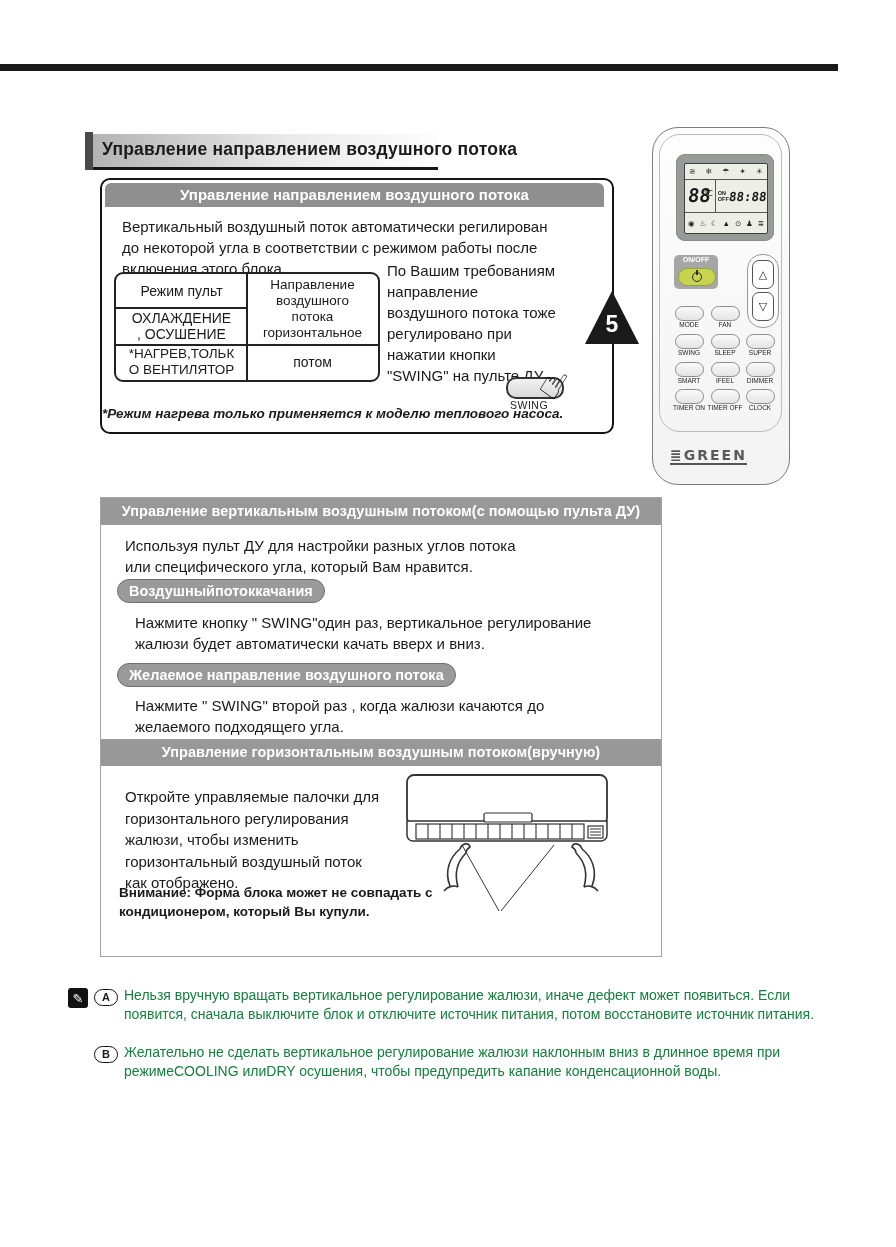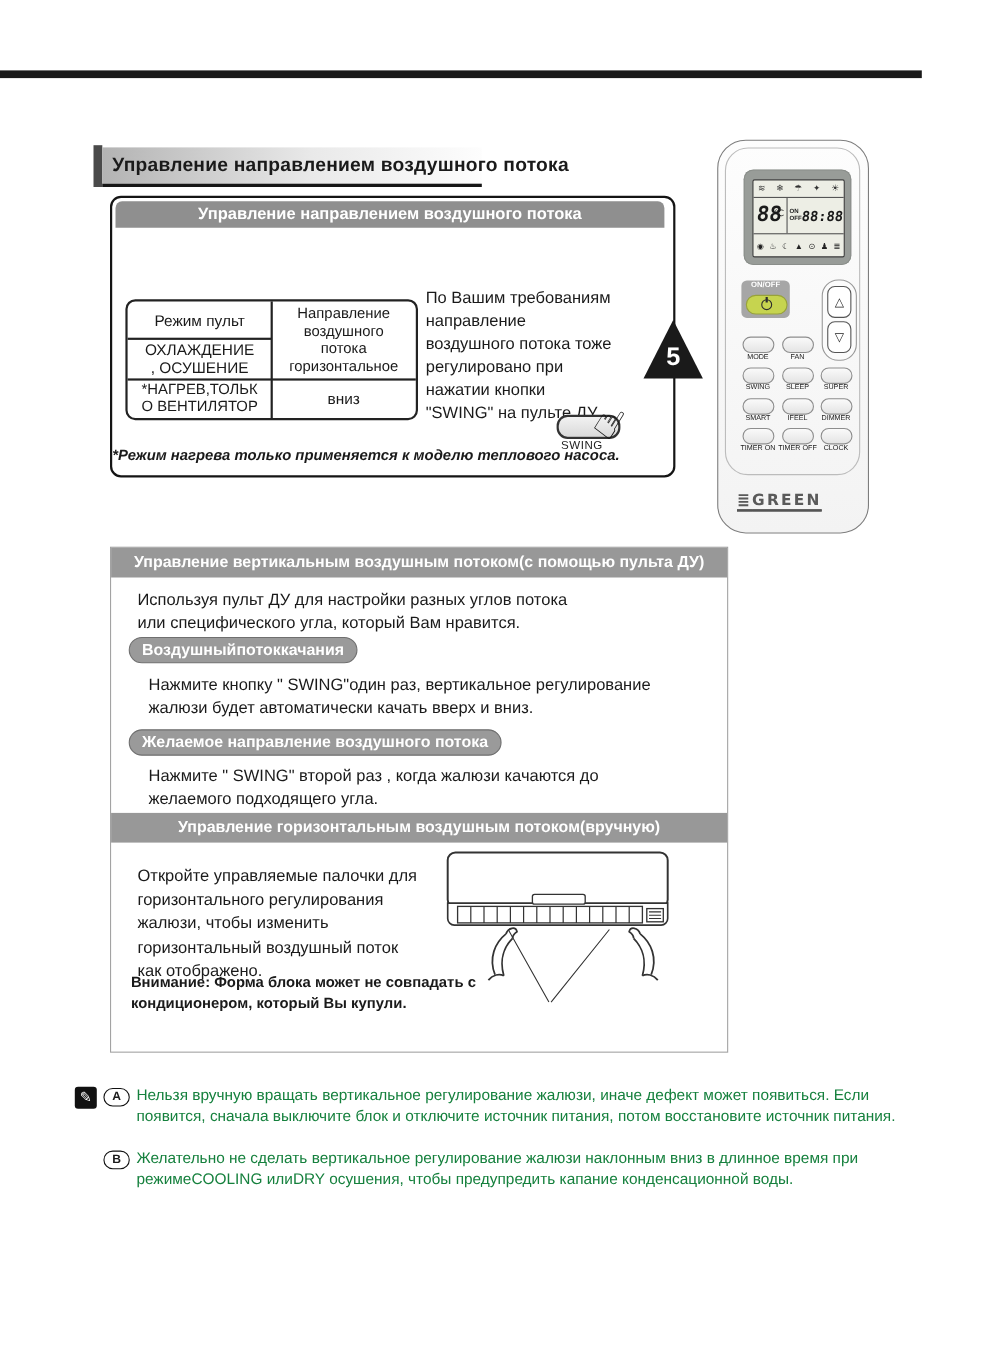--- a/index.html
+++ b/index.html
@@ -115,35 +115,38 @@
 <div id="canvas">
 
   <div class="abs top-rule"></div>
 
   <div class="abs title-bar"></div>
   <div class="abs title-grad"></div>
   <div class="abs page-title">Управление направлением воздушного потока</div>
 
   <div class="abs box1">
     <div class="abs box1-header">Управление направлением воздушного потока</div>
+    <div class="abs box1-intro pre">Вертикальный воздушный поток автоматически регилирован
+до некоторой угла в соответствии с режимом работы после
+включения этого блока.</div>
 
     <div class="abs mtable">
       <div class="vline"></div>
       <div class="hline1"></div>
       <div class="hline2"></div>
       <div class="tcell" style="left:0;top:0;width:131px;height:33px;font-size:14px;">Режим пульт</div>
       <div class="tcell pre" style="left:0;top:33px;width:131px;height:37px;font-size:14px;">ОХЛАЖДЕНИЕ
 , ОСУШЕНИЕ</div>
       <div class="tcell pre" style="left:0;top:70px;width:131px;height:36px;font-size:13.5px;">*НАГРЕВ,ТОЛЬК
 О ВЕНТИЛЯТОР</div>
       <div class="tcell pre" style="left:131px;top:0;width:131px;height:70px;">Направление
 воздушного
 потока
 горизонтальное</div>
-      <div class="tcell" style="left:131px;top:70px;width:131px;height:36px;font-size:14px;">вниз</div>
+      <div class="tcell" style="left:131px;top:70px;width:131px;height:36px;font-size:14px;">потом</div>
     </div>
 
     <div class="abs side-note pre">По Вашим требованиям
 направление
 воздушного потока тоже
 регулировано при
 нажатии кнопки
 "SWING" на пульте ДУ.</div>
     <div class="abs swing-btn"></div>
     <div class="abs swing-lbl">SWING</div>

